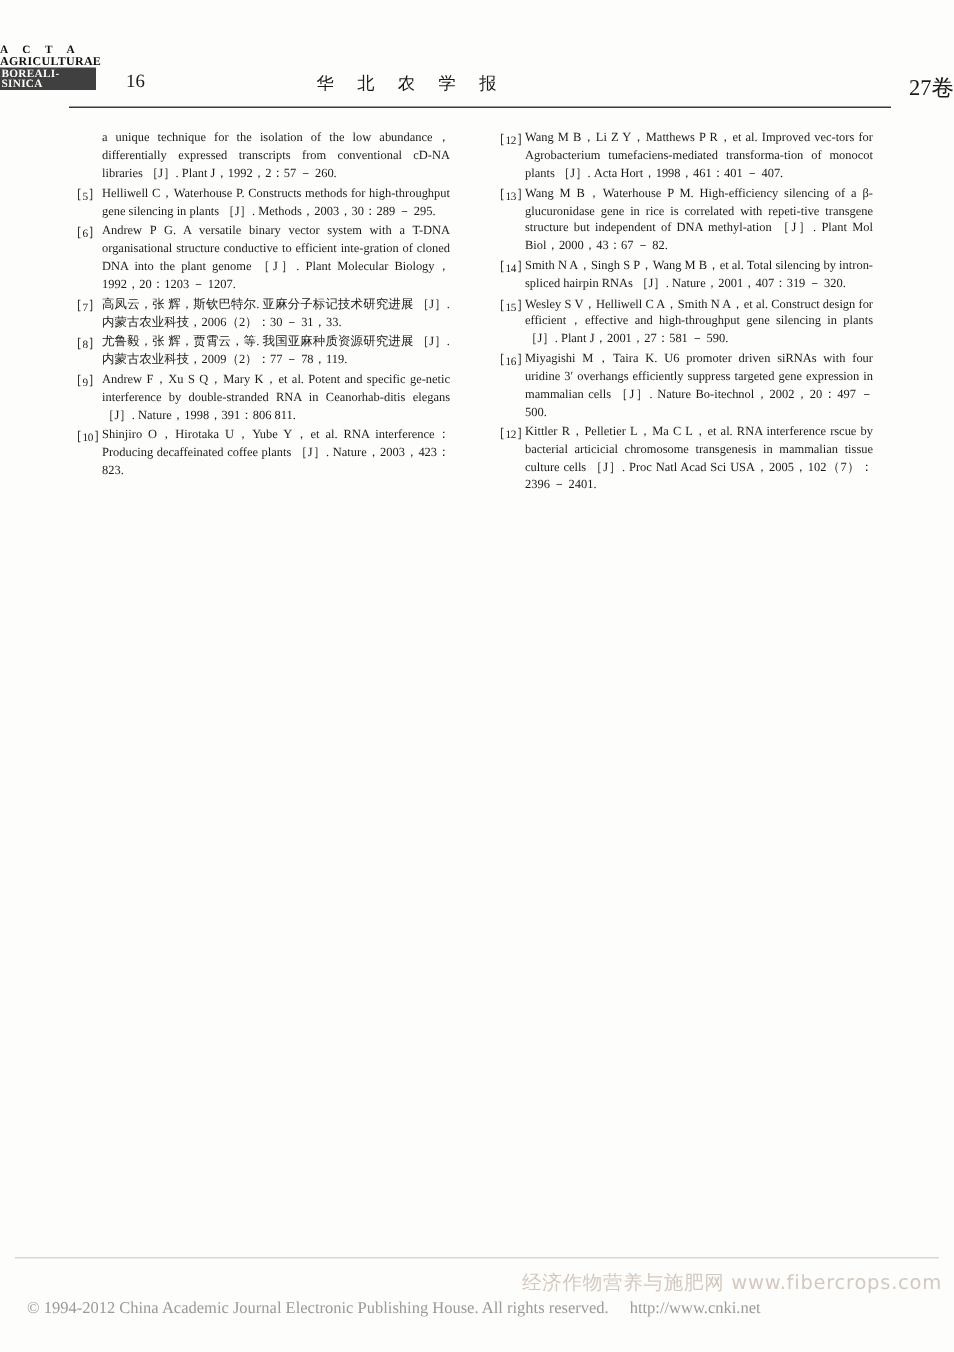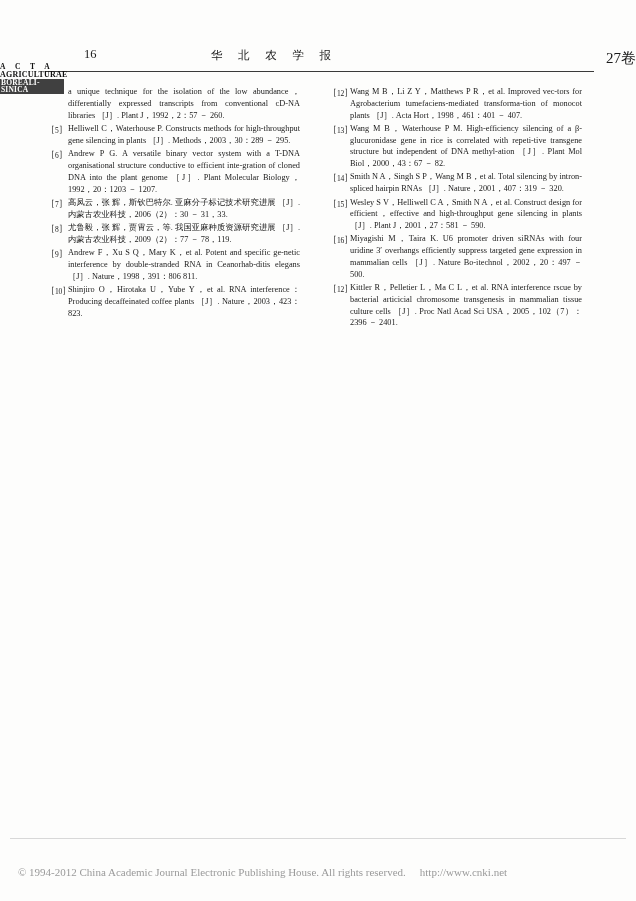--- a/index.html
+++ b/index.html
@@ -35,21 +35,21 @@
     position: absolute;
     left: 0;
     top: 27px;
     width: 548px;
     height: 1px;
     background: #3a3a3a;
   }
   .journal-logo {
     position: absolute;
     left: 0;
-    top: 63px;
+    top: 29px;
     width: 70px;
     text-align: left;
     line-height: 1.0;
     font-family: "Liberation Serif", serif;
     color: #111;
   }
   .journal-logo .lg1 {
     display: block;
     font-size: 7.5px;
     letter-spacing: 4px;
@@ -258,14 +258,15 @@
       <span class="marker"><span class="br">［</span><span class="num">12</span><span class="br">］</span></span>
       <span class="body">Kittler R，Pelletier L，Ma C L，et al. RNA interference rscue by bacterial articicial chromosome transgenesis in mammalian tissue culture cells ［J］. Proc Natl Acad Sci USA，2005，102（7）：2396 － 2401.</span>
     </div>
 
   </div>
 
   <div class="footer-rule"></div>
   <div class="footer">
     <span>© 1994-2012 China Academic Journal Electronic Publishing House. All rights reserved.</span><span class="url">http://www.cnki.net</span>
   </div>
+  <div class="watermark">经济作物营养与施肥网 www.fibercrops.com</div>
 
 </div>
 
 </body></html>

